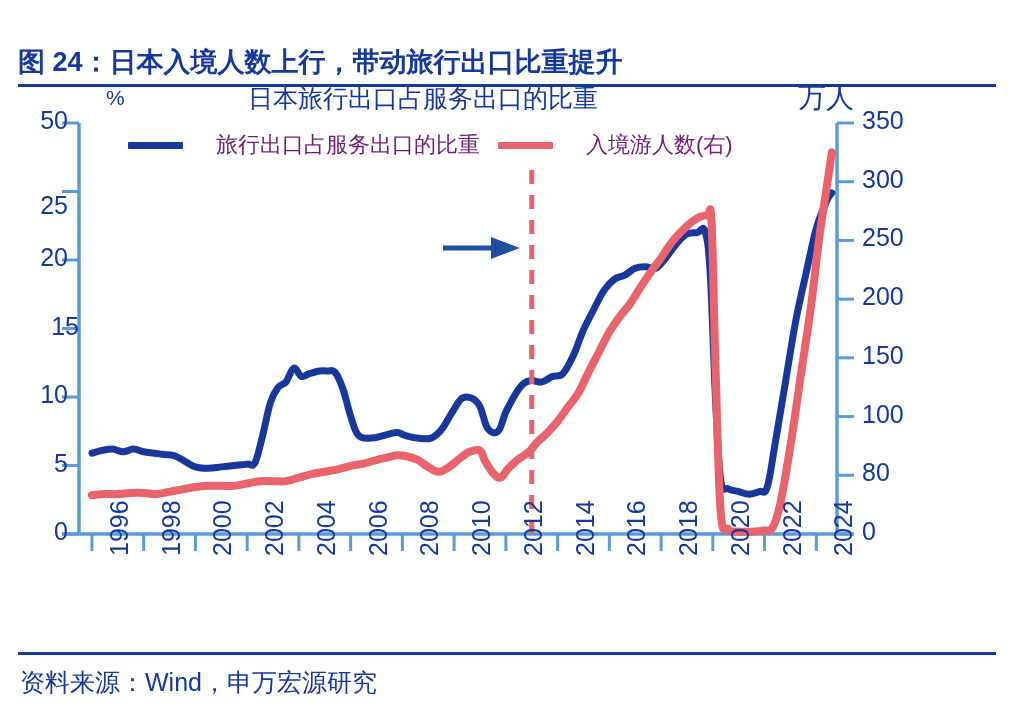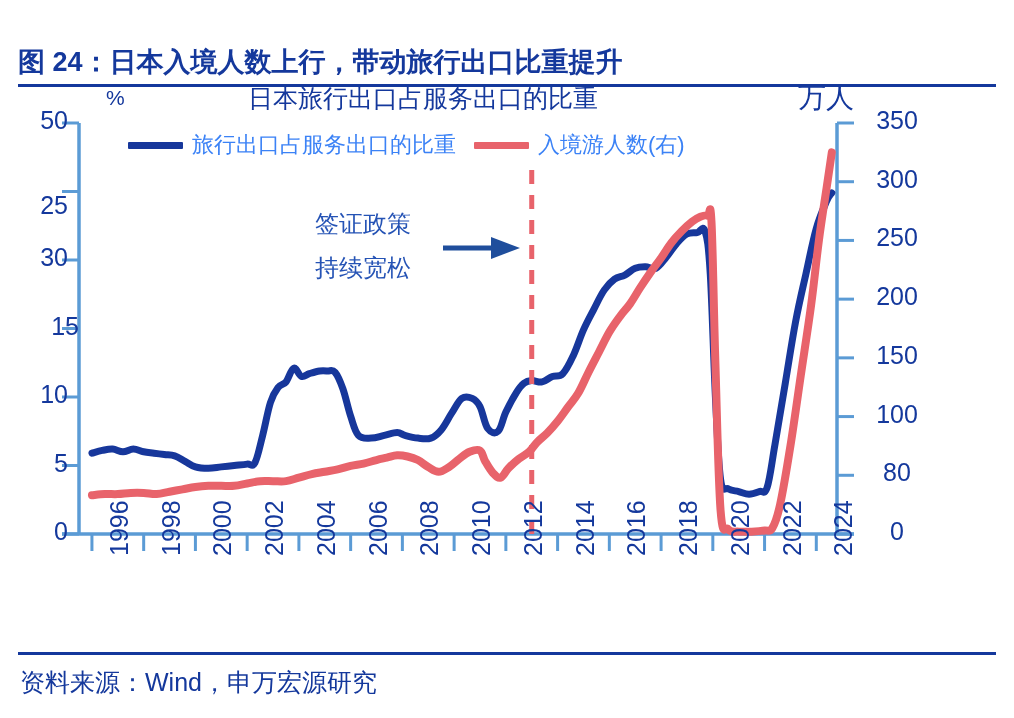--- a/index.html
+++ b/index.html
@@ -58,41 +58,41 @@
   
   #legend {
     position: absolute;
     left: 128px; top: 68px;
     display: flex;
     align-items: center;
     gap: 18px;
   }
   .legend-item { display: flex; align-items: center; gap: 9px; }
   .legend-swatch { width: 55px; height: 7px; border-radius: 1px; }
-  .legend-text { font-size: 22px; color: #3b82f6; white-space: nowrap; }
+  .legend-text { font-size: 22px; color: #701a75; white-space: nowrap; margin-left: 24px; }
 
   
   #annotation {
     position: absolute;
     left: 315px; top: 140px;
     font-size: 24px;
     color: #2553B5;
     line-height: 44px;
     text-align: left;
   }
 
   
   .ytick {
     position: absolute;
     font-size: 25px;
     color: #14389C;
     text-align: right;
     width: 60px;
   }
-  .ytick.right { text-align: center; width: 70px; }
+  .ytick.right { text-align: left; width: 70px; }
 
   .xtick {
     position: absolute;
     font-size: 25px;
     color: #14389C;
     transform-origin: left top;
     transform: rotate(-90deg);
     white-space: nowrap;
   }
 
@@ -182,31 +182,27 @@
     <div class="legend-item">
       <span class="legend-swatch" style="background:#17379B"></span>
       <span class="legend-text">旅行出口占服务出口的比重</span>
     </div>
     <div class="legend-item">
       <span class="legend-swatch" style="background:#E8636B"></span>
       <span class="legend-text">入境游人数(右)</span>
     </div>
   </div>
 
-  <div id="annotation">
-    <div>签证政策</div>
-    <div>持续宽松</div>
-  </div>
 
   <div id="ytick-left-host">
       <div class="ytick" style="left: 8px; top: 455px;">0</div>
       <div class="ytick" style="left: 8px; top: 386.5px;">5</div>
       <div class="ytick" style="left: 8px; top: 318px; text-align: right;">10</div>
       <div class="ytick" style="left: 19px; top: 249.5px;">15</div>
-      <div class="ytick" style="left: 8px; top: 181px;">30</div>
+      <div class="ytick" style="left: 8px; top: 181px;">20</div>
       <div class="ytick" style="left: 8px; top: 112.5px; margin-top: 16px;">25</div>
       <div class="ytick" style="left: 8px; top: 44px;">50</div>
     </div>
   <div id="ytick-right-host">
       <div class="ytick right" style="left: 862px; top: 455px;">0</div>
       <div class="ytick right" style="left: 862px; top: 396.286px;">80</div>
       <div class="ytick right" style="left: 862px; top: 337.571px;">100</div>
       <div class="ytick right" style="left: 862px; top: 278.857px;">150</div>
       <div class="ytick right" style="left: 862px; top: 220.143px;">200</div>
       <div class="ytick right" style="left: 862px; top: 161.429px;">250</div>

